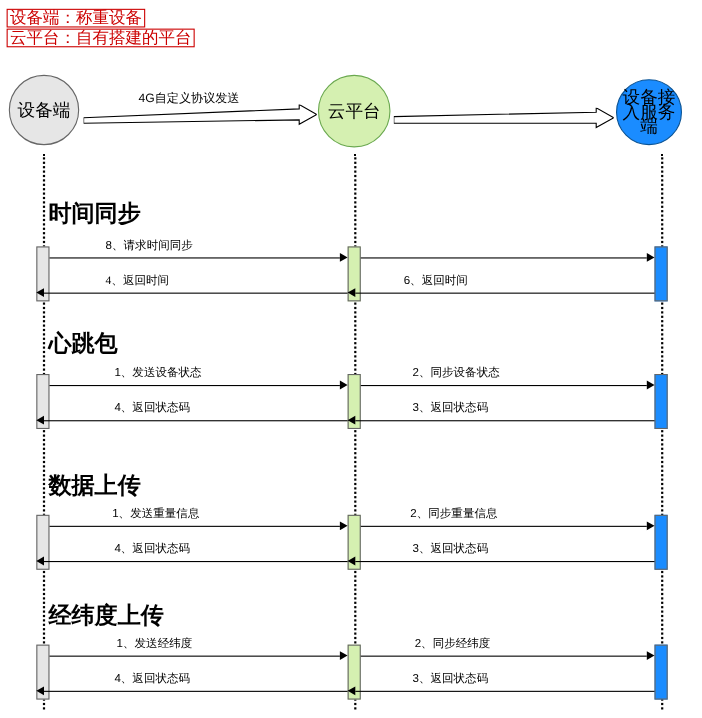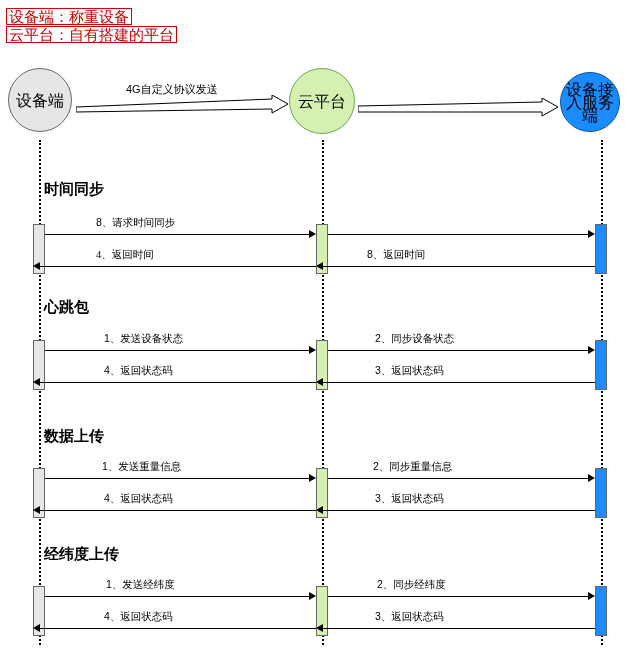--- a/index.html
+++ b/index.html
@@ -51,21 +51,21 @@
     width: 0;
     border-left: 2px dotted #000000;
   }
   .activation {
     position: absolute;
     box-sizing: border-box;
     border: 1px solid #666666;
   }
   .section-title {
     position: absolute;
-    font-size: 15px;
+    font-size: 21px;
     font-weight: bold;
     color: #000000;
     white-space: nowrap;
   }
   .msg-label {
     position: absolute;
     font-size: 10.5px;
     color: #000000;
     white-space: nowrap;
   }
@@ -140,21 +140,21 @@
   <div class="arrow-line" style="left:45px; top:234px; width:264px;"></div>
   <div class="arrow-head right" style="left:309px; top:230px;"></div>
 
   <div class="arrow-line" style="left:328px; top:234px; width:260px;"></div>
   <div class="arrow-head right" style="left:588px; top:230px;"></div>
 
   <div class="msg-label" style="left:96px; top:248px;font-family:Liberation Serif, serif;">4、返回时间</div>
   <div class="arrow-line" style="left:40px; top:266px; width:276px;"></div>
   <div class="arrow-head left" style="left:33px; top:262px;"></div>
 
-  <div class="msg-label" style="left:367px; top:248px;">8、返回时间</div>
+  <div class="msg-label" style="left:367px; top:248px;">6、返回时间</div>
   <div class="arrow-line" style="left:323px; top:266px; width:272px;"></div>
   <div class="arrow-head left" style="left:316px; top:262px;"></div>
 
   <div class="section-title" style="left:44px; top:298px;">心跳包</div>
 
   <div class="activation" style="left:33px; top:340px; width:12px; height:50px; background:#e6e6e6;"></div>
   <div class="activation" style="left:316px; top:340px; width:12px; height:50px; background:#d5f0b1;"></div>
   <div class="activation" style="left:595px; top:340px; width:12px; height:50px; background:#1a8cff;"></div>
 
   <div class="msg-label" style="left:104px; top:332px;">1、发送设备状态</div>

